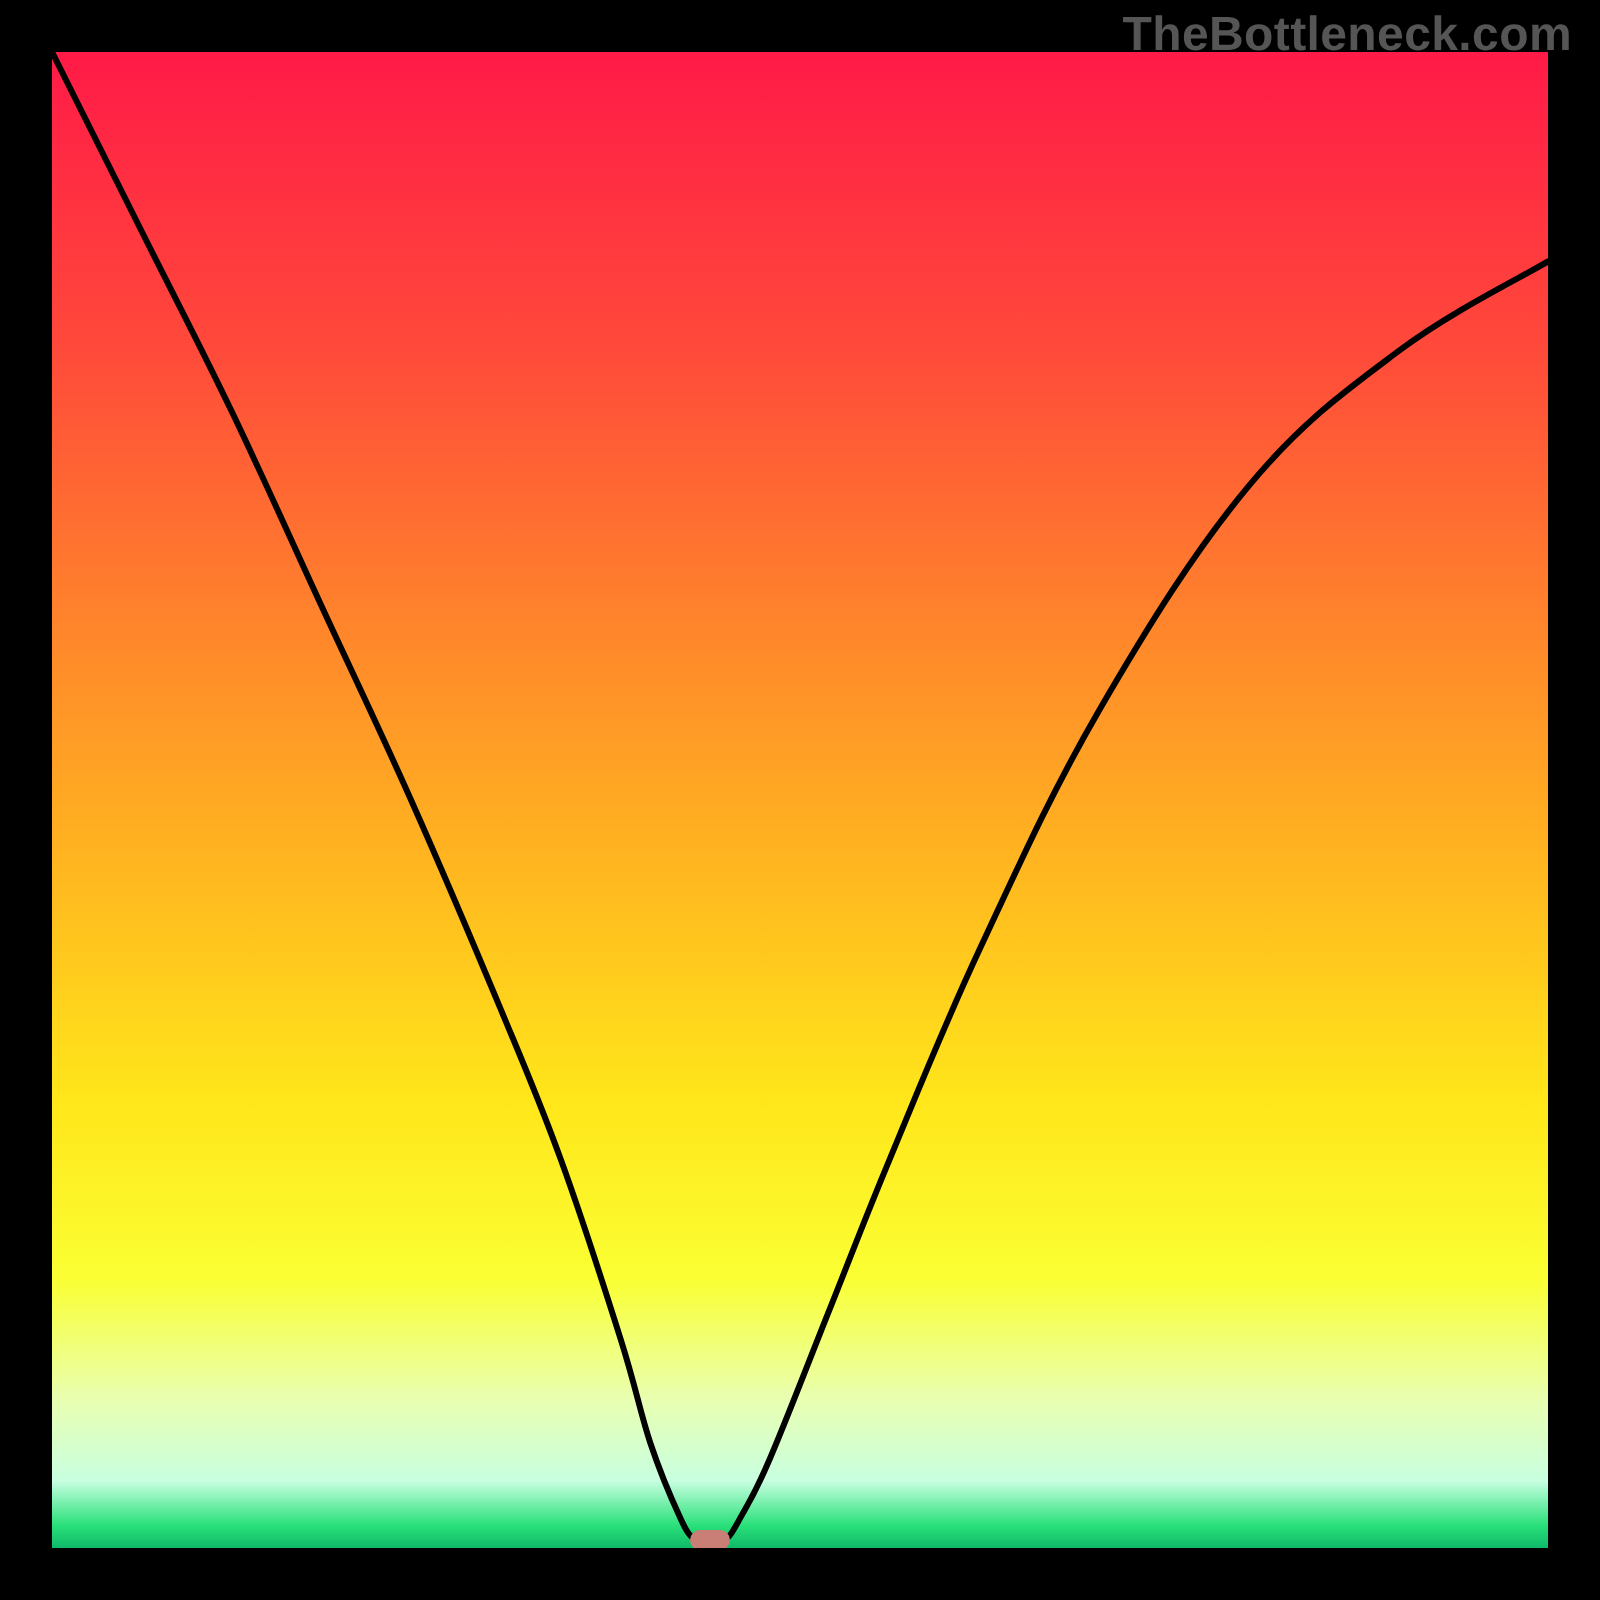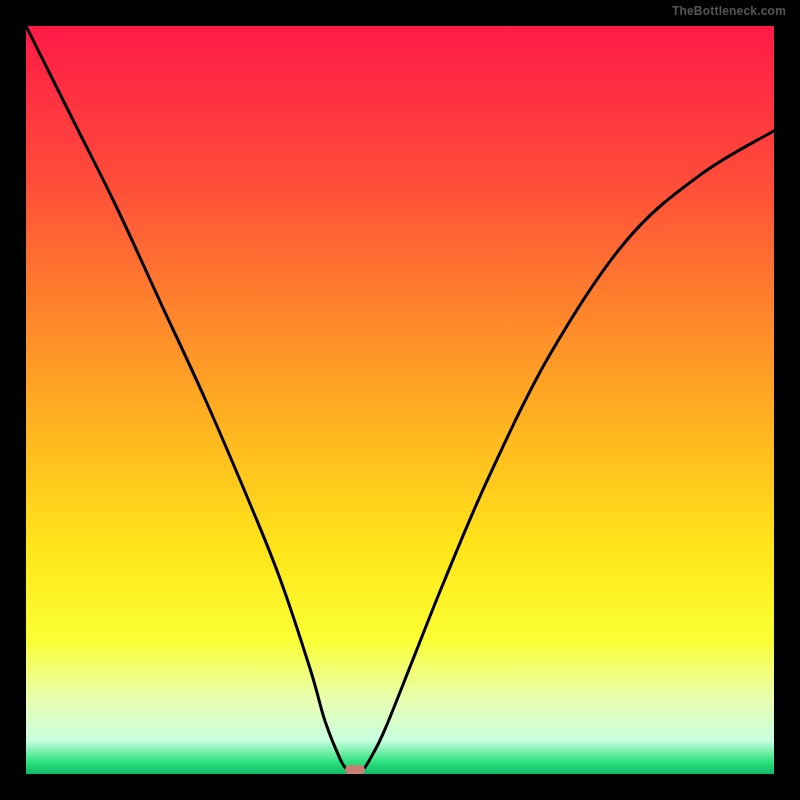--- a/index.html
+++ b/index.html
@@ -15,21 +15,21 @@
     position: relative;
     width: 800px;
     height: 800px;
     background: #000;
   }
   .watermark {
     position: absolute;
     top: 4px;
     right: 14px;
     color: #555;
-    font-size: 12px;
+    font-size: 24px;
     font-weight: 600;
     letter-spacing: 0.2px;
     z-index: 10;
   }
   .plot-area {
     position: absolute;
     left: 26px;
     top: 26px;
     width: 748px;
     height: 748px;

